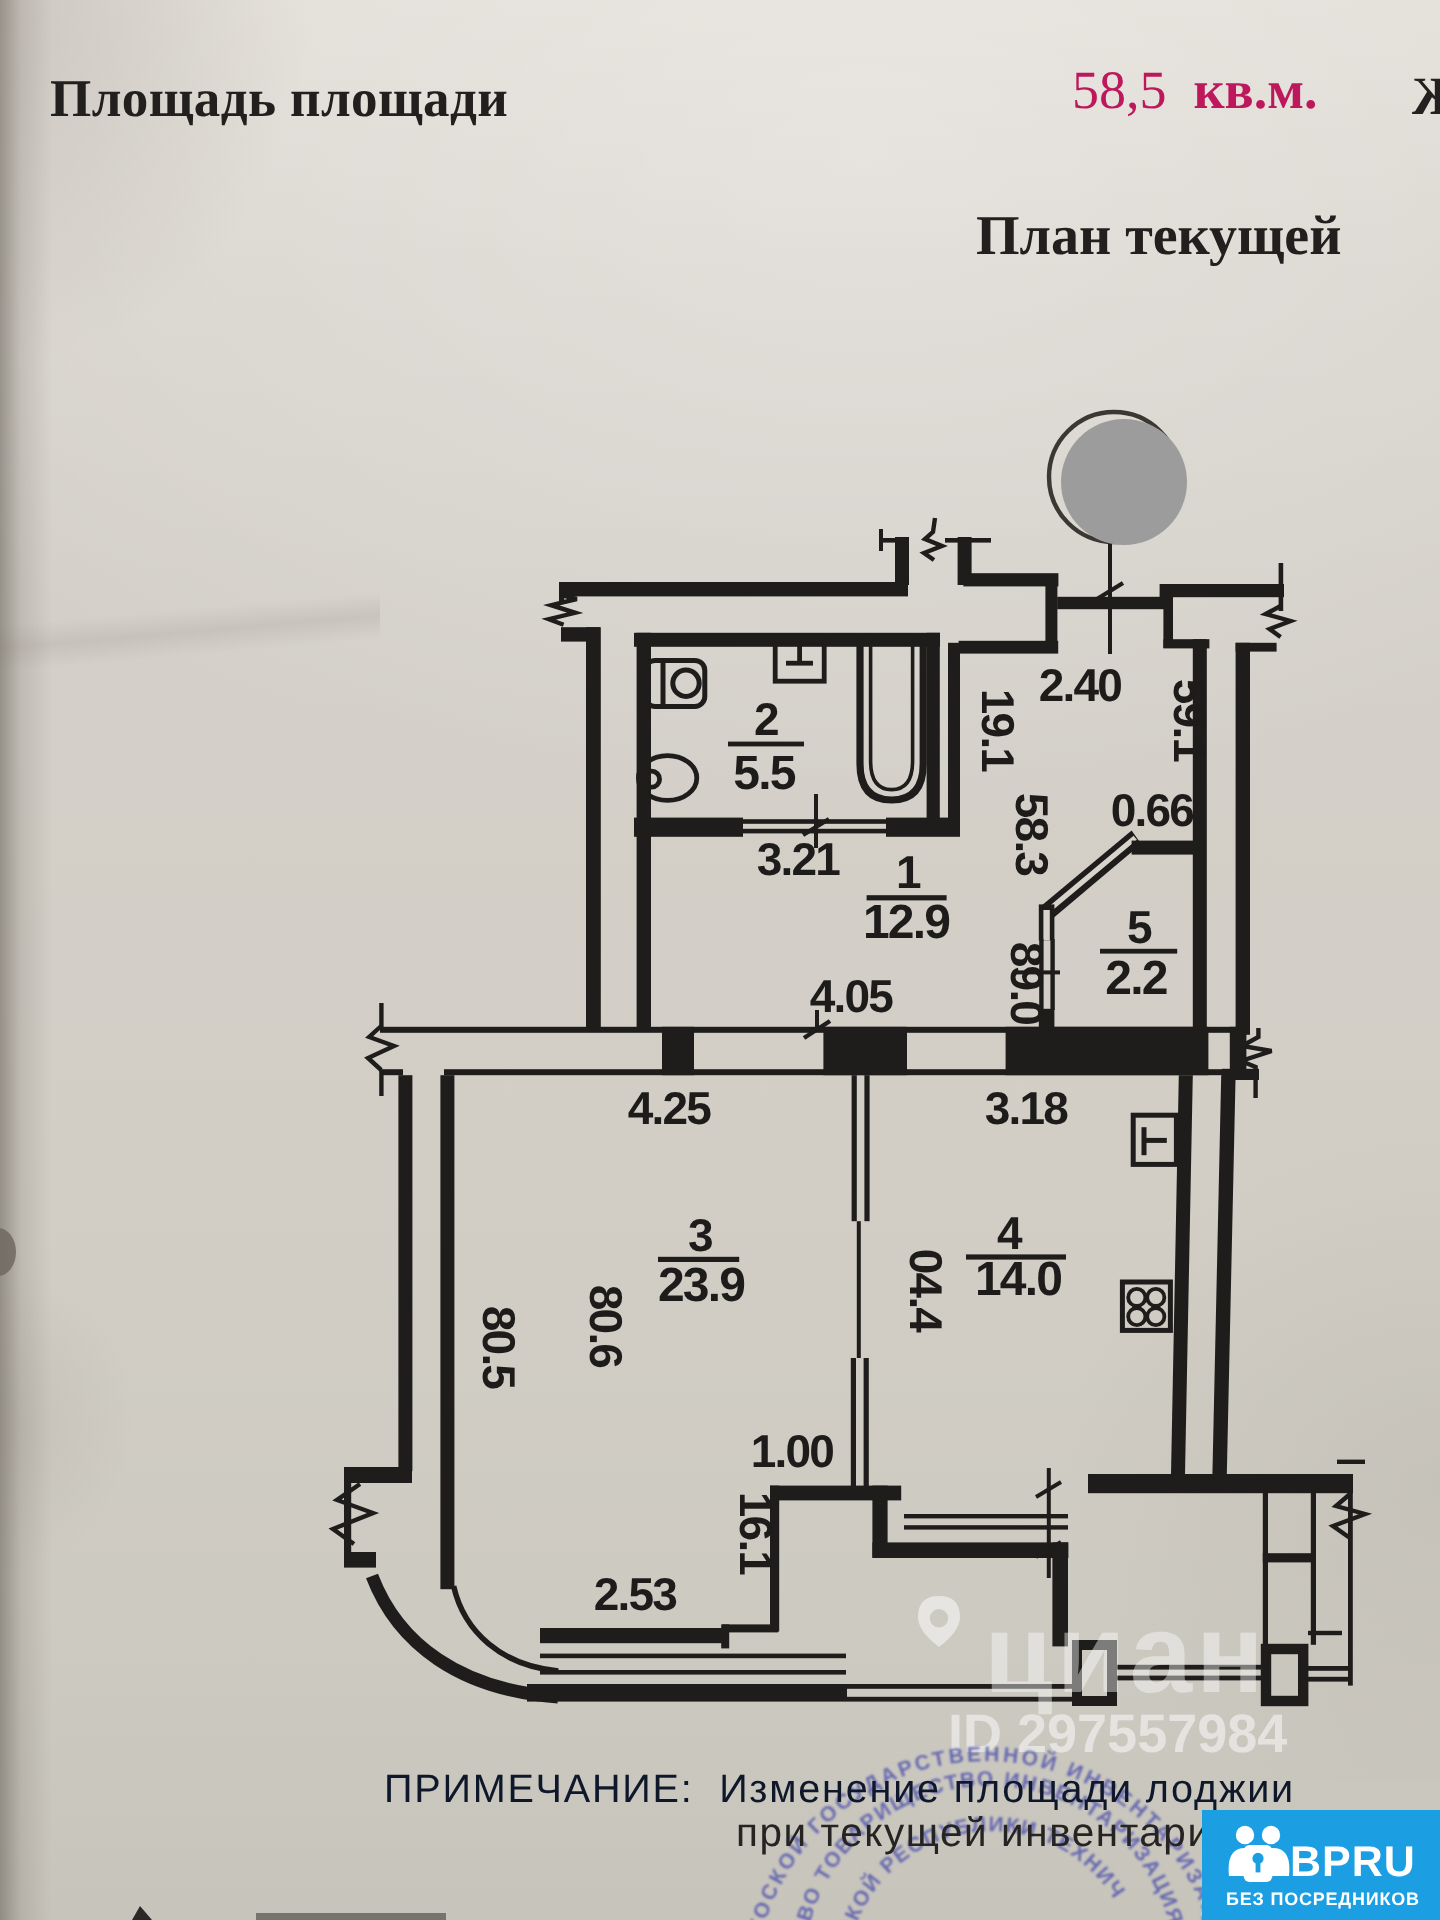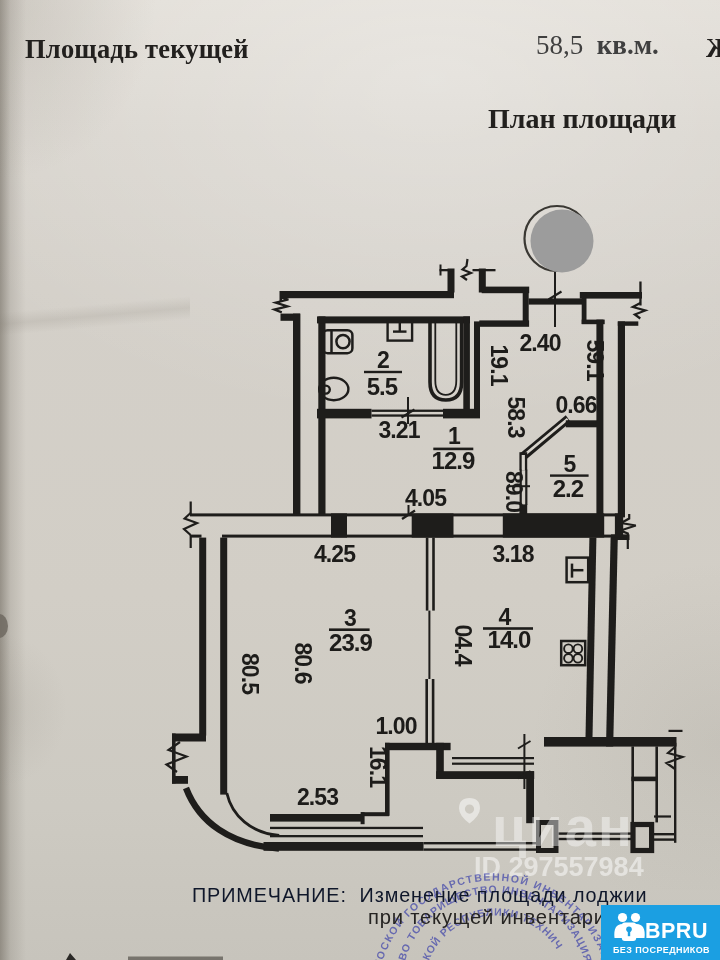--- a/index.html
+++ b/index.html
@@ -26,27 +26,27 @@
 
 <div class="abs" style="left:0;top:295px;width:190px;height:42px;
  background:linear-gradient(175deg, rgba(255,255,255,0) 30%, rgba(130,124,114,0.17) 50%, rgba(255,255,255,0) 70%);"></div>
 
 <div class="abs" style="left:0;top:600px;width:120px;height:220px;
  background:radial-gradient(80% 50% at 0% 50%, rgba(130,124,114,0.14), rgba(130,124,114,0) 70%);"></div>
 
 <div class="abs" style="left:420px;top:520px;width:300px;height:370px;
  background:radial-gradient(90% 70% at 100% 60%, rgba(125,120,110,0.11), rgba(125,120,110,0) 70%);"></div>
 
-<div class="abs serif" style="left:25px;top:34px;font-weight:bold;font-size:26.5px;color:#22201e;letter-spacing:0.2px;">Площадь текущей</div>
-
-<div class="abs serif" style="left:536px;top:30px;font-size:27px;color:#404040;">58,5&nbsp; <b>кв.м.</b></div>
+<div class="abs serif" style="left:25px;top:34px;font-weight:bold;font-size:26.5px;color:#22201e;letter-spacing:0.2px;">Площадь площади</div>
+
+<div class="abs serif" style="left:536px;top:30px;font-size:27px;color:#be185d;">58,5&nbsp; <b>кв.м.</b></div>
 
 <div class="abs serif" style="left:706px;top:33px;font-weight:bold;font-size:27px;color:#23211f;">Ж</div>
 
-<div class="abs serif" style="left:488px;top:103px;font-weight:bold;font-size:28px;color:#22201e;">План площади</div>
+<div class="abs serif" style="left:488px;top:103px;font-weight:bold;font-size:28px;color:#22201e;">План текущей</div>
 
 <svg class="abs" style="left:0;top:0;" width="720" height="960" viewBox="0 0 720 960">
 
 <ellipse cx="-1" cy="626" rx="9" ry="12" fill="#6e6960" opacity="0.85"></ellipse>
 
 <circle cx="557" cy="238.5" r="32.5" fill="none" stroke="#3a3833" stroke-width="2.2"></circle>
 
 <circle cx="562" cy="241" r="31.5" fill="#9c9c9c"></circle>
 
 <rect x="280" y="291" width="174" height="7.2" fill="#1e1d1b"></rect>

